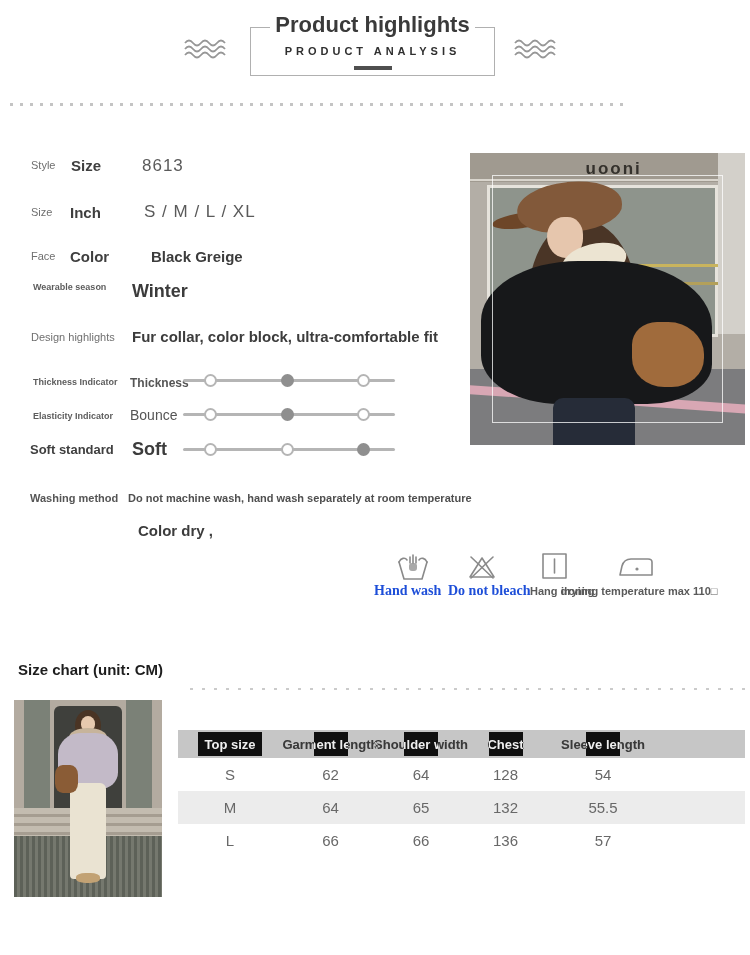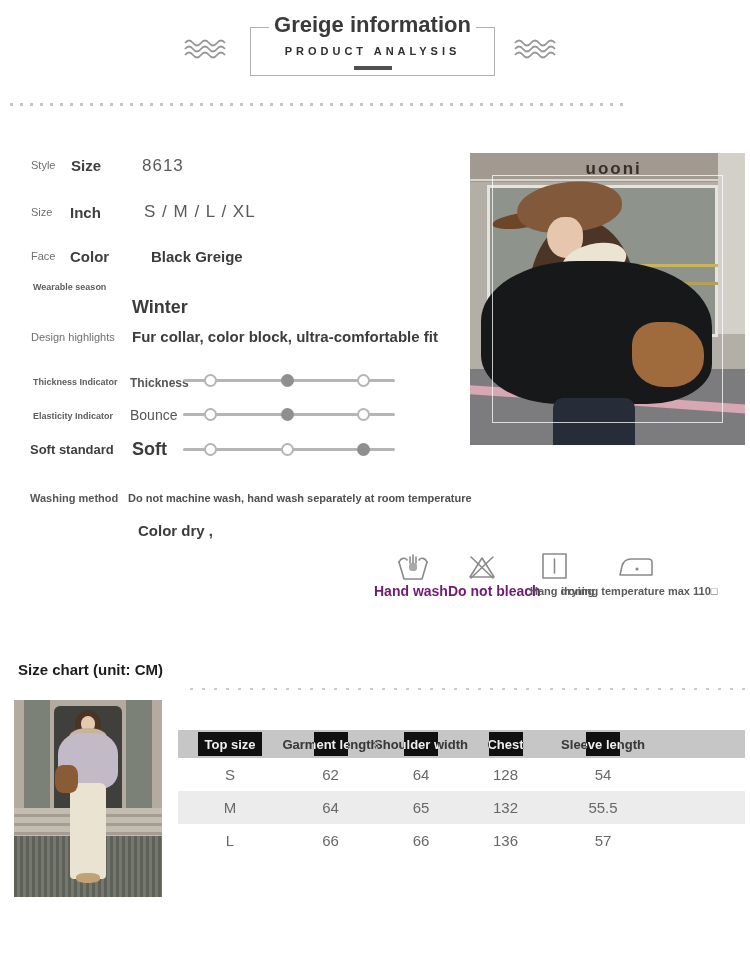--- a/index.html
+++ b/index.html
@@ -35,21 +35,21 @@
   .slider .track{position:absolute;left:0;right:0;top:5px;height:3px;background:#b5b5b5;border-radius:2px;}
   .slider .dot{position:absolute;top:0;width:13px;height:13px;border-radius:50%;background:#fff;
                border:2px solid #b5b5b5;box-sizing:border-box;}
   .slider .d1{left:21px}.slider .d2{left:98px}.slider .d3{left:174px}
   .slider[data-active="1"] .d1,.slider[data-active="2"] .d2,.slider[data-active="3"] .d3{
       background:#8f8f8f;border-color:#8f8f8f;}
 
   
   .care-svg{position:absolute;}
   .care-svg path,.care-svg rect{fill:none;stroke:#8a8a8a;stroke-width:1.6;stroke-linejoin:round;stroke-linecap:round;}
-  .care-lbl-big{position:absolute;font-size:14px;font-weight:bold;color:#701a75;white-space:nowrap;}
+  .care-lbl-big{position:absolute;font-size:14px;font-weight:bold;color:#1d4ed8;white-space:nowrap;font-family:Liberation Serif, serif;}
   .care-lbl-sm{position:absolute;font-size:11px;font-weight:bold;color:#5a5a5a;white-space:nowrap;}
 
   
   .photo-main{position:absolute;left:470px;top:153px;width:275px;height:292px;overflow:hidden;background:#b3aea6;}
   .pm-wallband{position:absolute;left:0;top:0;width:100%;height:10%;background:#a09a90;}
   .pm-sign{position:absolute;left:42%;top:2%;font-size:17px;font-weight:bold;letter-spacing:2px;color:#34312c;}
   .pm-frame-line{position:absolute;left:0;top:9%;width:100%;height:2px;background:#d9d5cd;}
   .pm-window{position:absolute;left:6%;top:11%;width:82%;height:50%;background:#8e948c;border:3px solid #e6e3dc;}
   .pm-shelf{position:absolute;left:55%;top:38%;width:38%;height:3px;background:#c9b45e;box-shadow:0 18px 0 #b3a05a;}
   .pm-rightwall{position:absolute;left:90%;top:0;width:10%;height:62%;background:#d3d0ca;}
@@ -106,41 +106,41 @@
     <path d="M2,10 q4,-5 8,0 t8,0 t8,0 t8,0 t8,0" fill="none" stroke="#979797" stroke-width="1.8"></path>
     <path d="M2,16 q4,-5 8,0 t8,0 t8,0 t8,0 t8,0" fill="none" stroke="#979797" stroke-width="1.8"></path>
   </svg>
   <svg class="wave" style="left:513px;top:39px;" width="48" height="21" viewBox="0 0 48 21">
     <path d="M2,4 q4,-5 8,0 t8,0 t8,0 t8,0 t8,0" fill="none" stroke="#979797" stroke-width="1.8"></path>
     <path d="M2,10 q4,-5 8,0 t8,0 t8,0 t8,0 t8,0" fill="none" stroke="#979797" stroke-width="1.8"></path>
     <path d="M2,16 q4,-5 8,0 t8,0 t8,0 t8,0 t8,0" fill="none" stroke="#979797" stroke-width="1.8"></path>
   </svg>
   <div class="title-box"></div>
   <div class="main-title">
-    <span>Greige information</span>
+    <span>Product highlights</span>
   </div>
   <div class="sub-title">PRODUCT ANALYSIS</div>
   <div class="under-bar"></div>
   <div class="dash-line"></div>
 
   <div>
     <span class="abs tag-sm" style="left:31px;top:159px;">Style</span>
     <span class="abs lbl-bold" style="left:71px;top:157px;">Size</span>
     <span class="abs val" style="left:142px;top:156px;">8613</span>
 
     <span class="abs tag-sm" style="left:31px;top:206px;">Size</span>
     <span class="abs lbl-bold" style="left:70px;top:204px;">Inch</span>
     <span class="abs val" style="left:144px;top:202px;">S / M / L / XL</span>
 
     <span class="abs tag-sm" style="left:31px;top:250px;">Face</span>
     <span class="abs lbl-bold" style="left:70px;top:248px;">Color</span>
     <span class="abs val-bold" style="left:151px;top:248px;">Black Greige</span>
 
     <span class="abs tag-xs-bold" style="left:33px;top:282px;">Wearable season</span>
-    <span class="abs val-big" style="left:132px;top:297px;">Winter</span>
+    <span class="abs val-big" style="left:132px;top:281px;">Winter</span>
 
     <span class="abs tag-sm" style="left:31px;top:331px;">Design highlights</span>
     <span class="abs val-bold" style="left:132px;top:328px;">Fur collar, color block, ultra-comfortable fit</span>
 
     <span class="abs tag-xs-bold" style="left:33px;top:377px;">Thickness Indicator</span>
     <span class="abs lbl-sm-bold" style="left:130px;top:376px;font-size:12px;">Thickness</span>
     <div class="slider" style="left:183px;top:374px;" data-active="2">
       <div class="track"></div>
       <span class="dot d1"></span>
       <span class="dot d2"></span>

